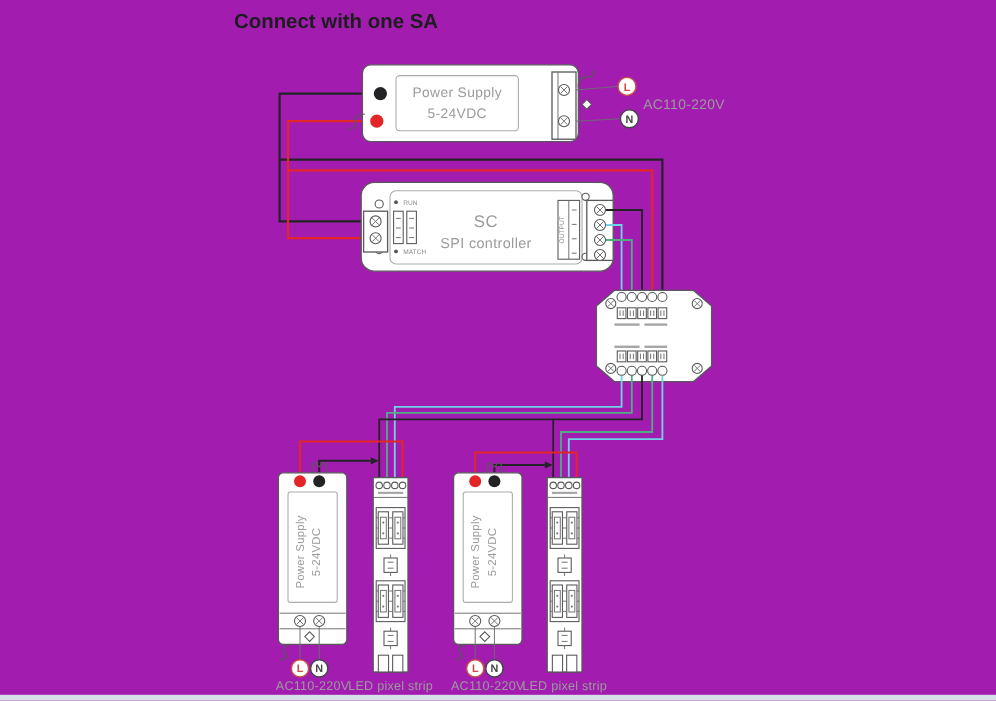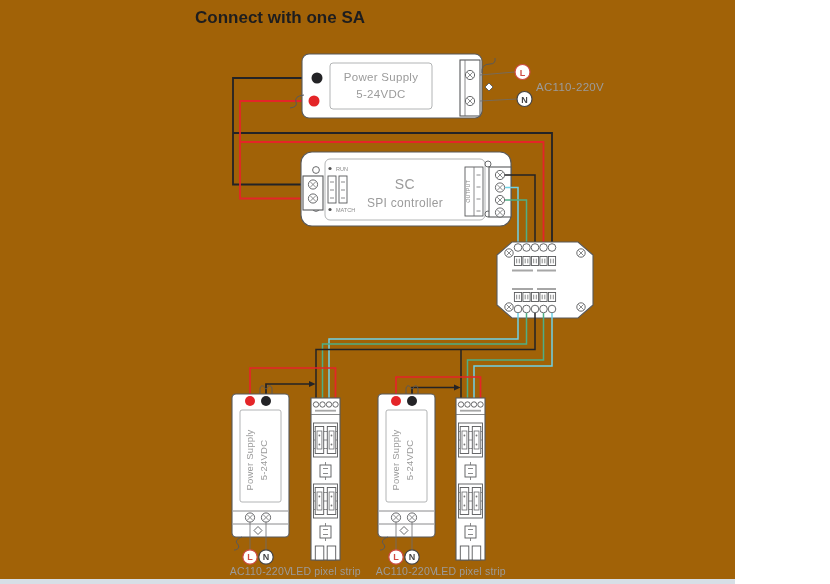--- a/index.html
+++ b/index.html
@@ -1,16 +1,16 @@
 <!DOCTYPE html>
 <html><head>
 <meta charset="utf-8">
 <style>
   html,body{margin:0;padding:0;background:#fff;}
-  .stage{position:relative;width:735px;height:584px;background:#a16207;overflow:hidden;}
+  .stage{position:relative;width:830px;height:584px;background:#a21caf;overflow:hidden;}
   svg{display:block;}
   text{font-family:"Liberation Sans","DejaVu Sans",sans-serif;}
   .title{fill:#1d1d1f;font-weight:bold;font-size:17px;}
   .lbl{font-size:11.5px;fill:#9b9b9b;letter-spacing:.3px;}
   .lbl12{font-size:12px;fill:#9b9b9b;letter-spacing:.3px;}
   .lbl-s{font-size:10.5px;fill:#9b9b9b;letter-spacing:.2px;}
   .vlbl{font-size:9.5px;fill:#9b9b9b;letter-spacing:.2px;}
   .sc{font-size:14px;fill:#9b9b9b;letter-spacing:.5px;}
   .tiny{font-size:5.5px;fill:#8b8b8b;}
   .ln{font-size:9px;font-weight:bold;}

